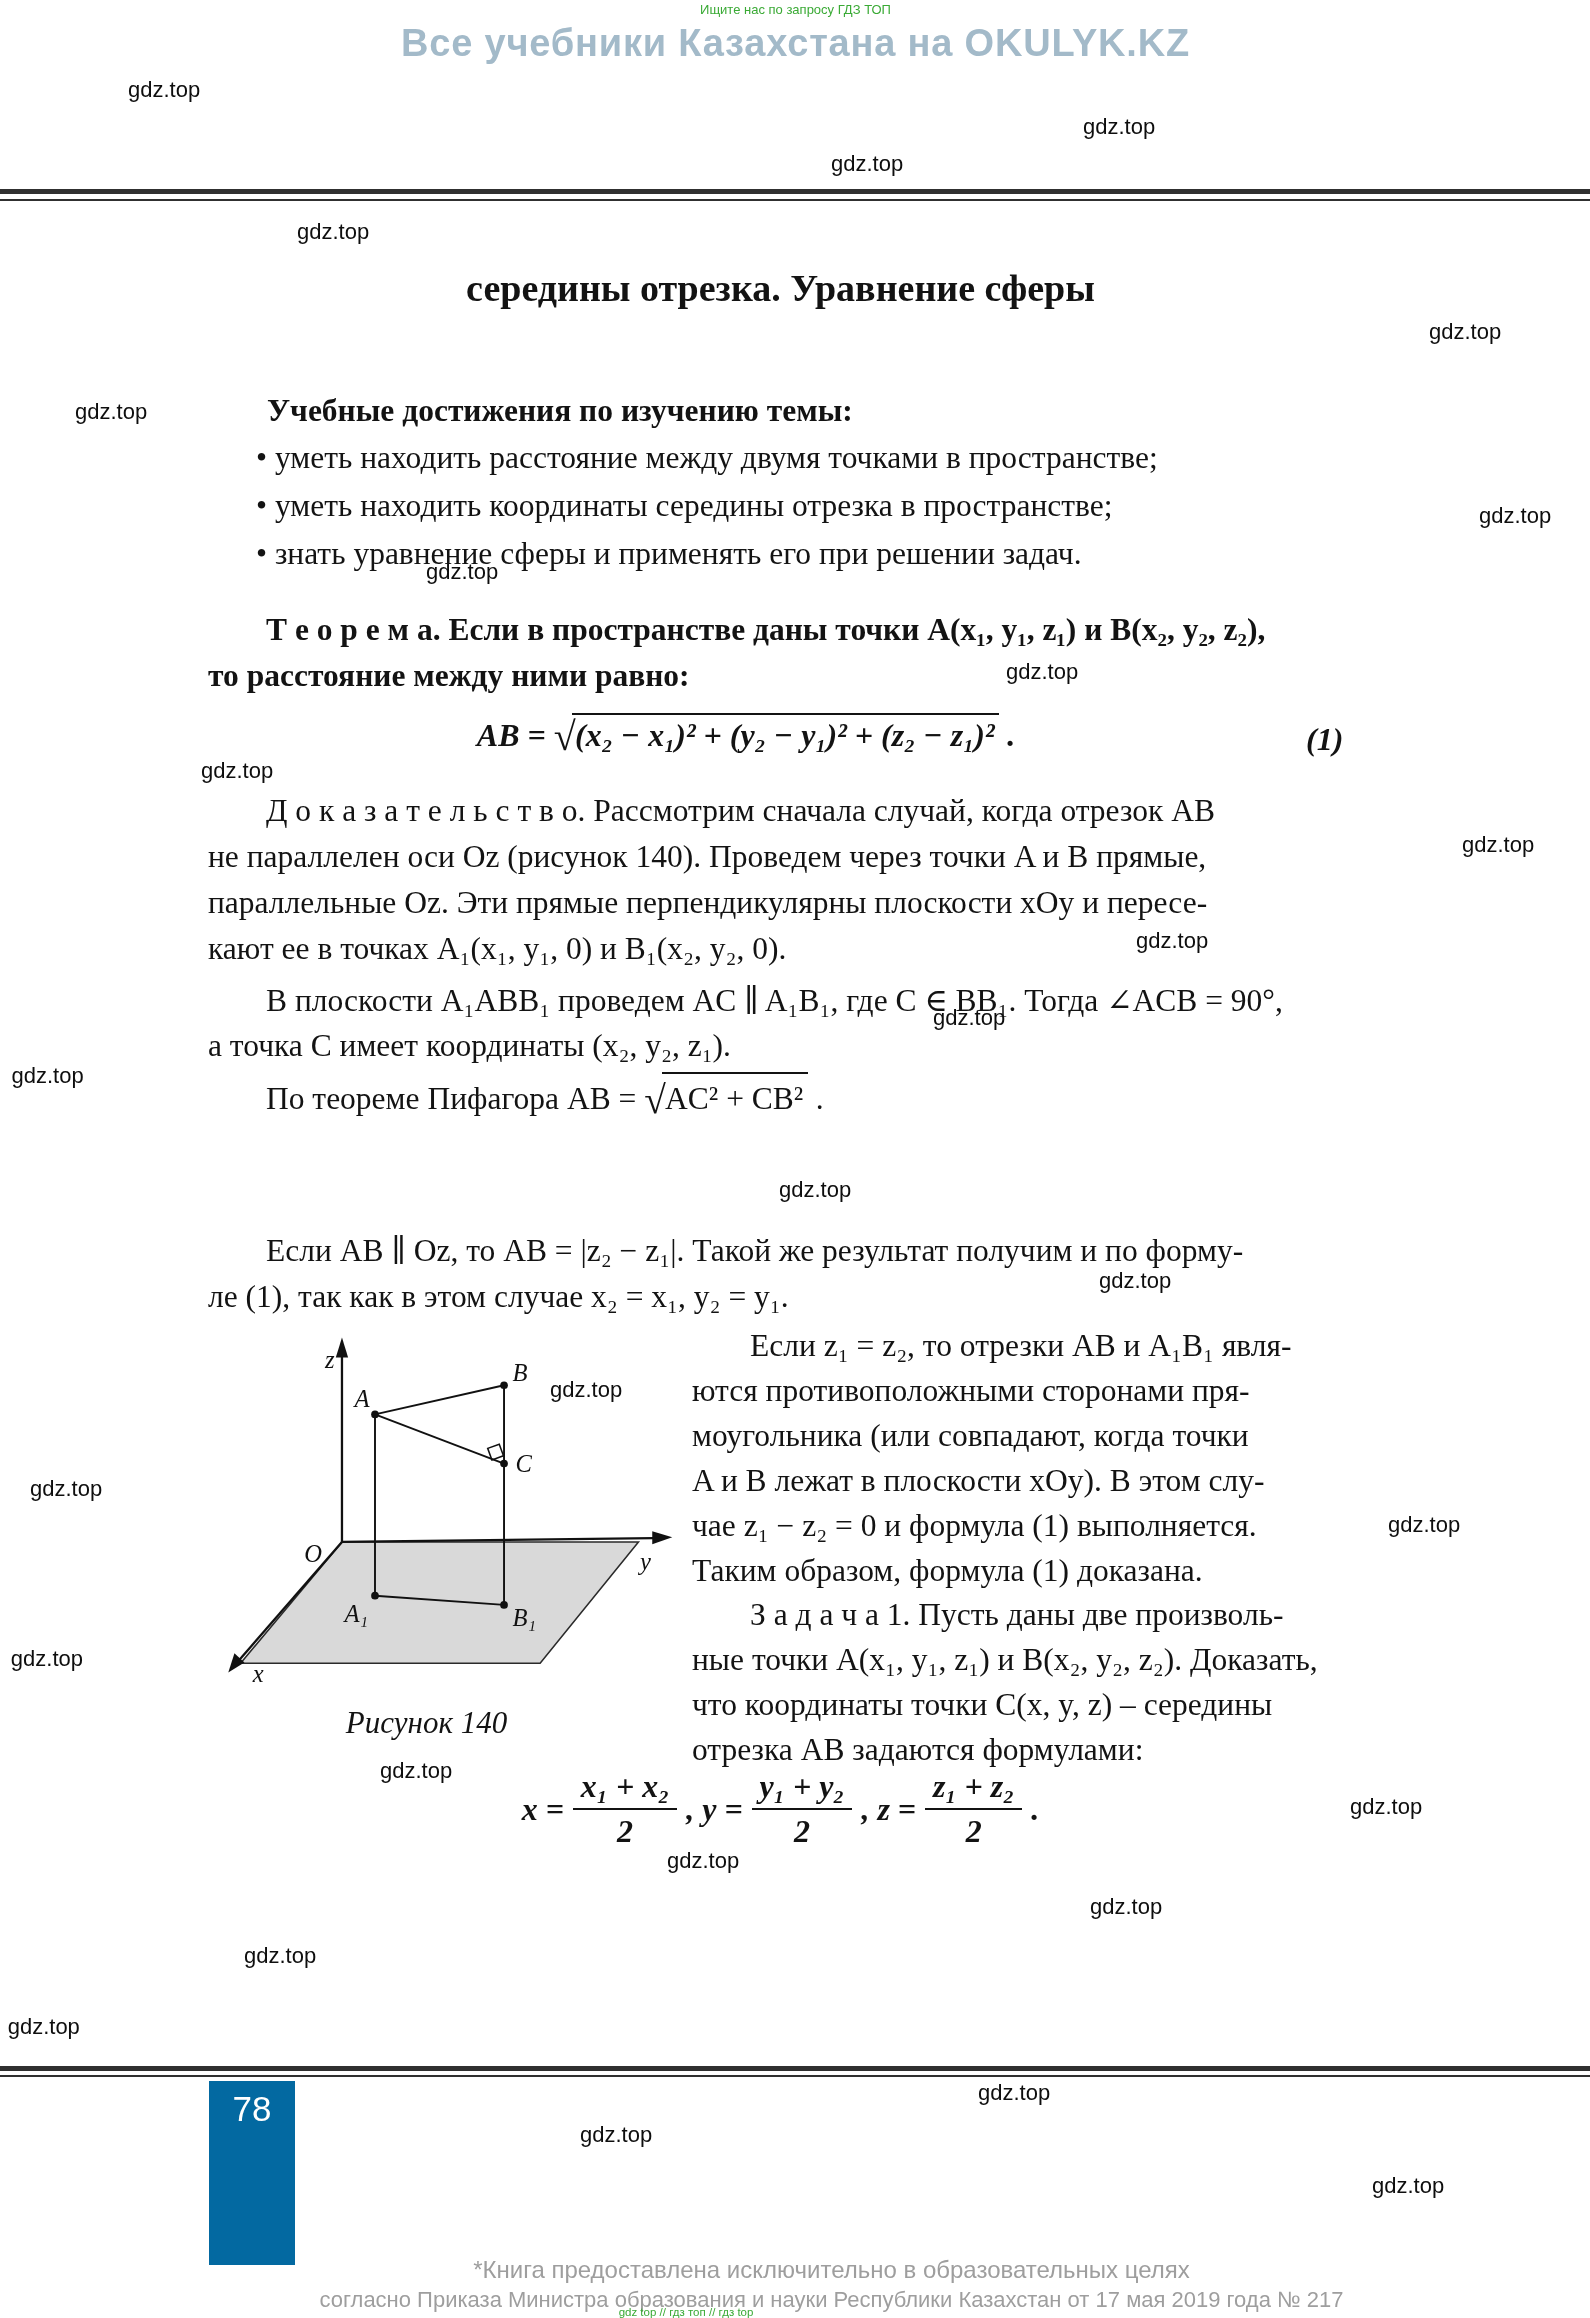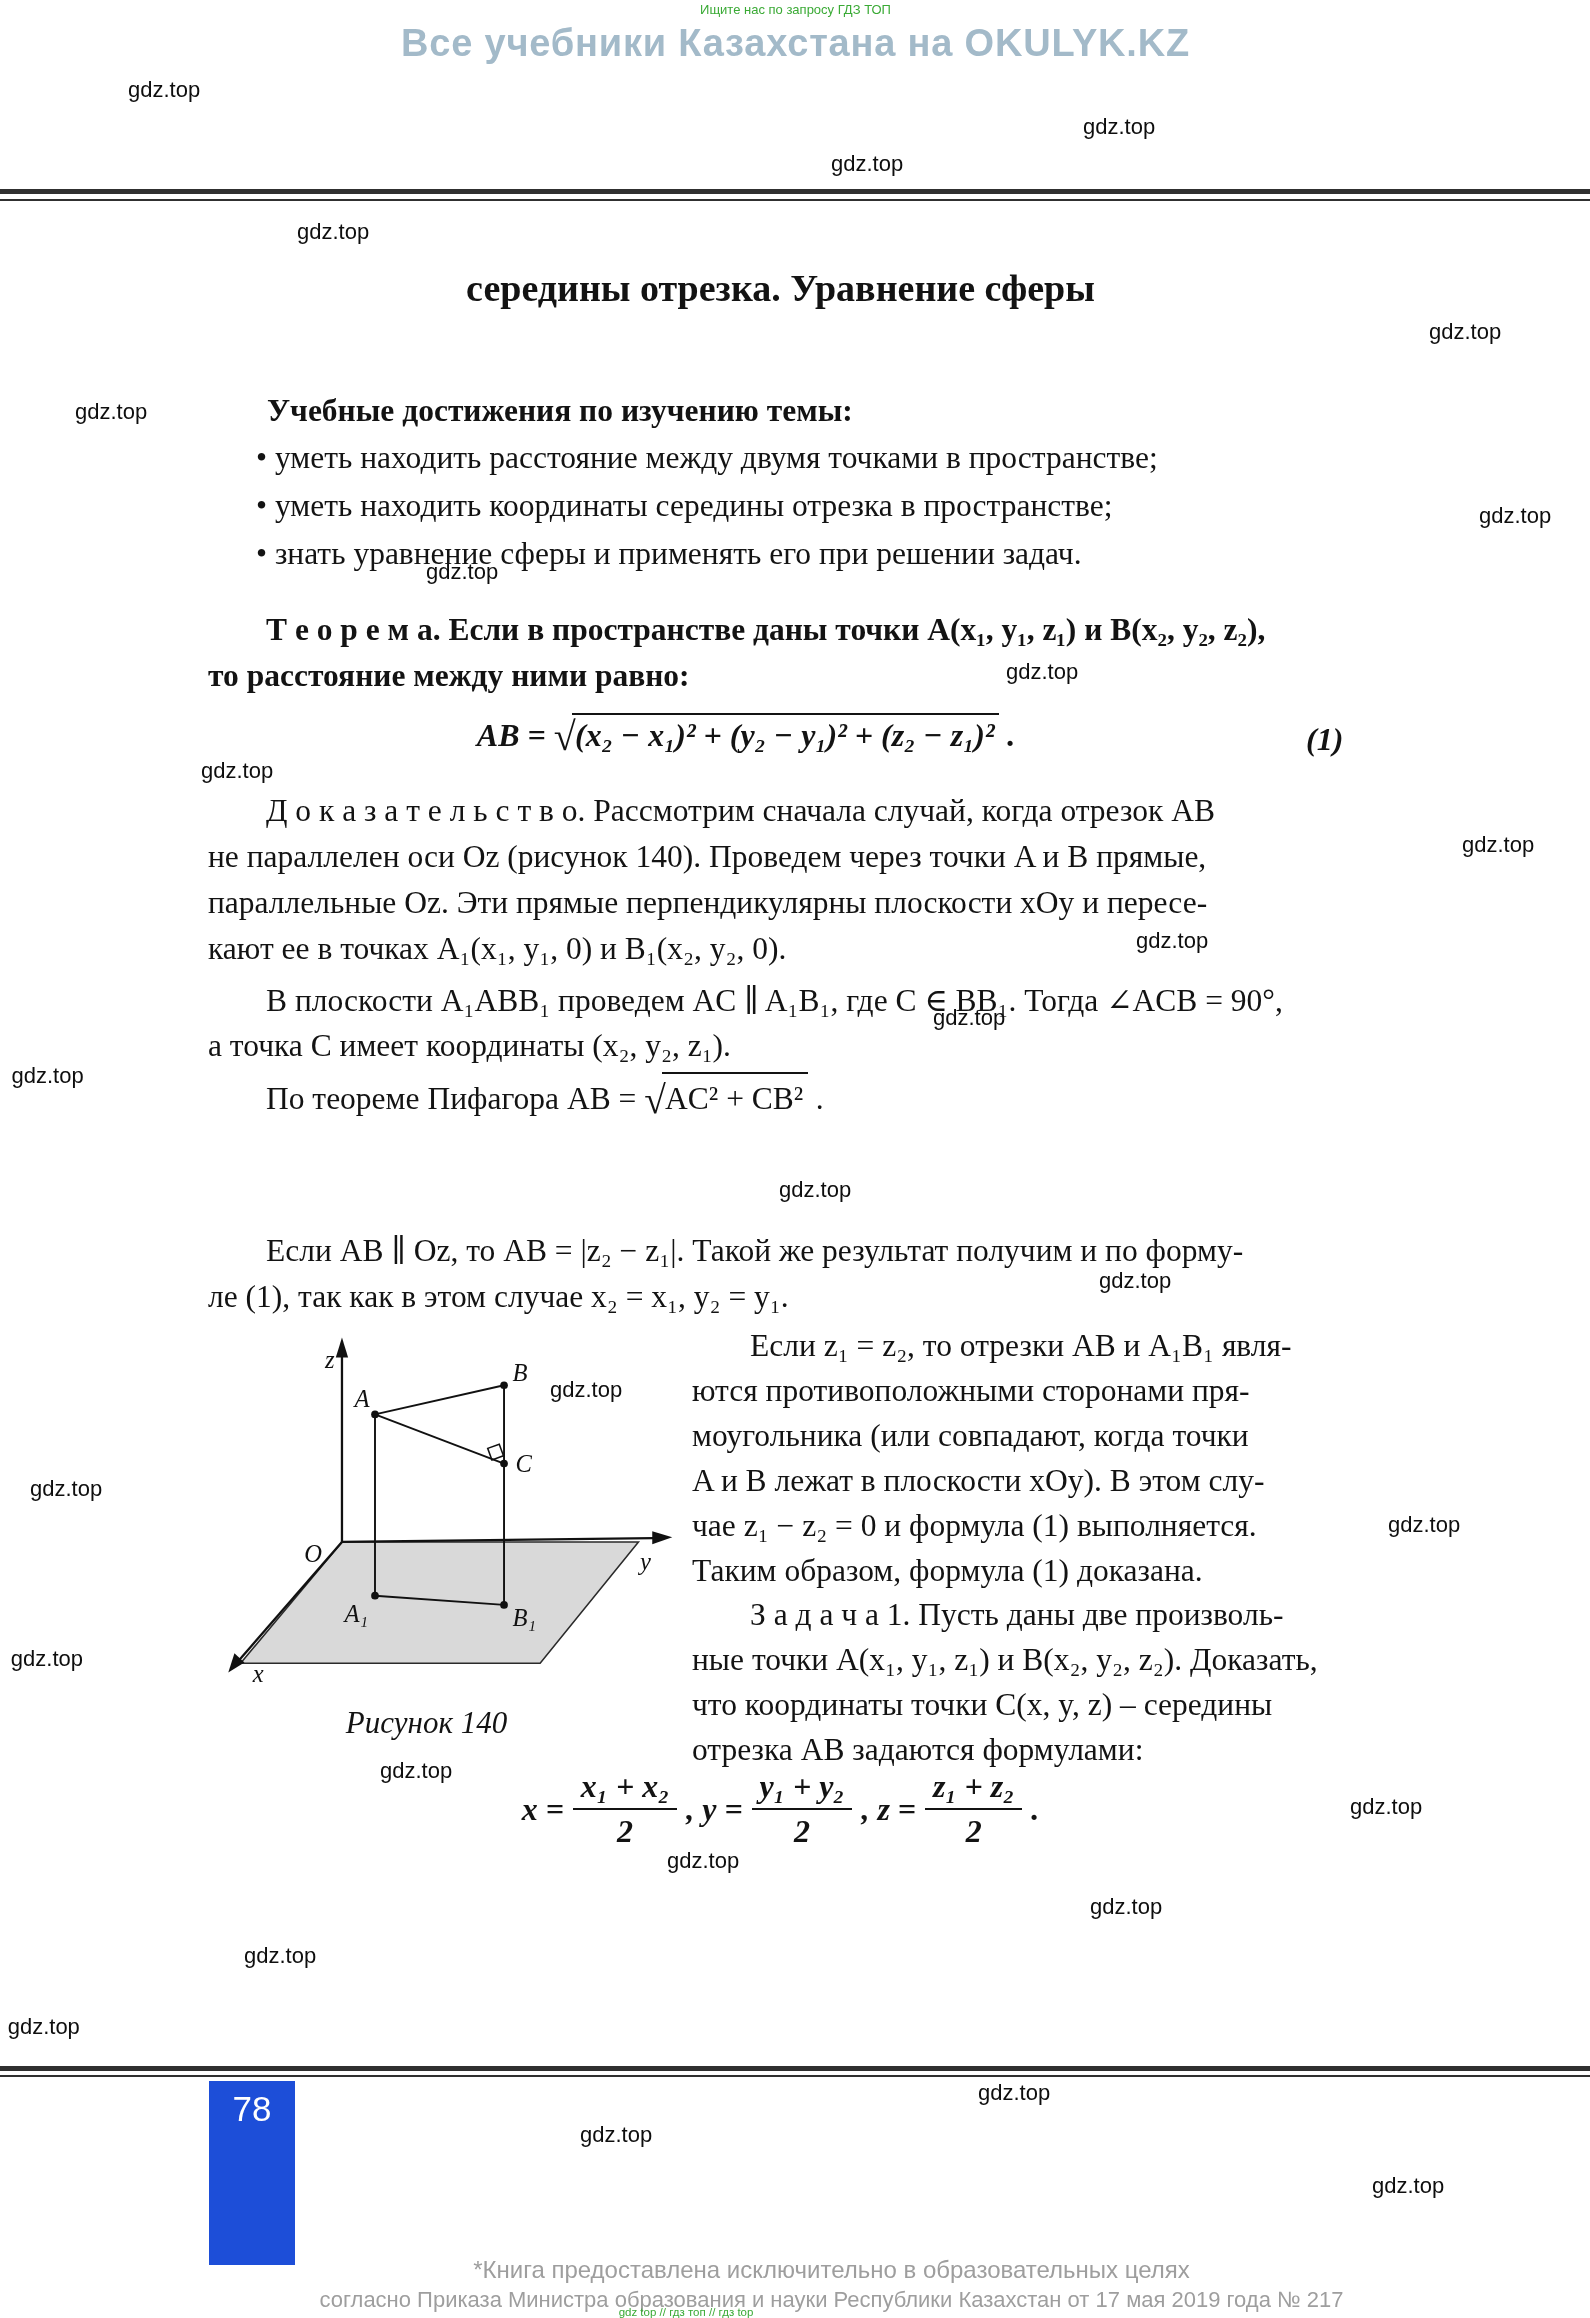--- a/index.html
+++ b/index.html
@@ -23,21 +23,21 @@
   .formula{font-size:32px;font-weight:bold;font-style:italic;white-space:nowrap;}
   .sqrt{white-space:nowrap;}
   .sqrt-sign{font-style:normal;font-size:1.25em;display:inline-block;line-height:0.9;
              vertical-align:-3.8px;margin-right:-3.8px;}
   .rad{display:inline-block;border-top:2.3px solid currentColor;padding:2.3px 4.6px 0 3.1px;}
   .frac{display:inline-block;vertical-align:middle;text-align:center;margin:0 9.2px;}
   .frac .num{display:block;border-bottom:2.3px solid currentColor;padding:0 7.7px 3.1px;}
   .frac .den{display:block;padding-top:3.1px;}
   .rightcol{font-size:31.5px;line-height:45px;}
   .caption{font-style:italic;font-size:31px;text-align:center;}
-  .pagebox{background:#1d4ed8;}
+  .pagebox{background:#0369a1;}
   .pagebox .num{color:#ffffff;font-size:35px;text-align:center;padding-top:7.7px;}
   .footer{position:absolute;left:0;width:1591px;text-align:center;color:#9e9e9e;
           font-family:"Liberation Sans","DejaVu Sans",sans-serif;padding-left:36px;}
   .bottom-tags{position:absolute;left:0;width:1372px;text-align:center;
                font-family:"Liberation Sans","DejaVu Sans",sans-serif;
                font-size:11.5px;color:#3aaa35;}
   svg text{font-family:"Liberation Serif","DejaVu Serif","DejaVu Sans",serif;
            font-style:italic;font-size:32px;fill:#111;}
 </style>
 </head>

